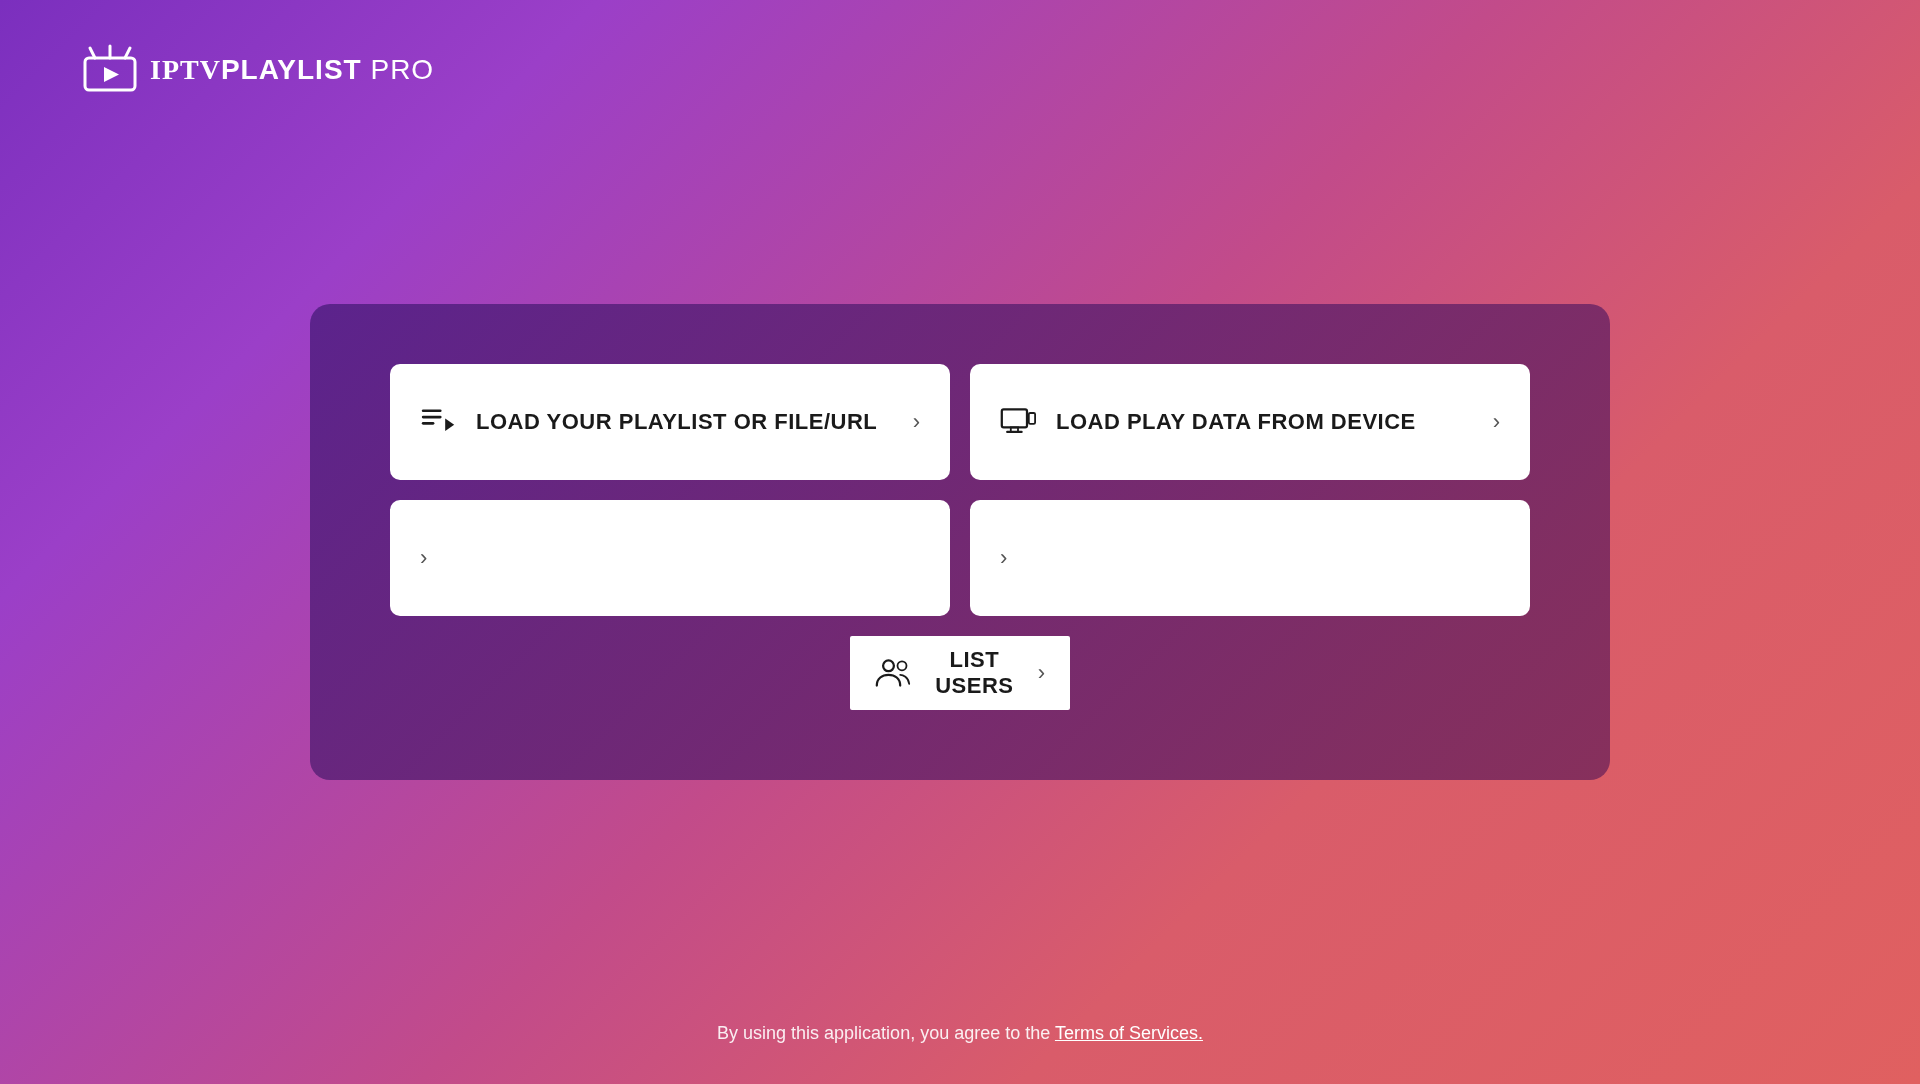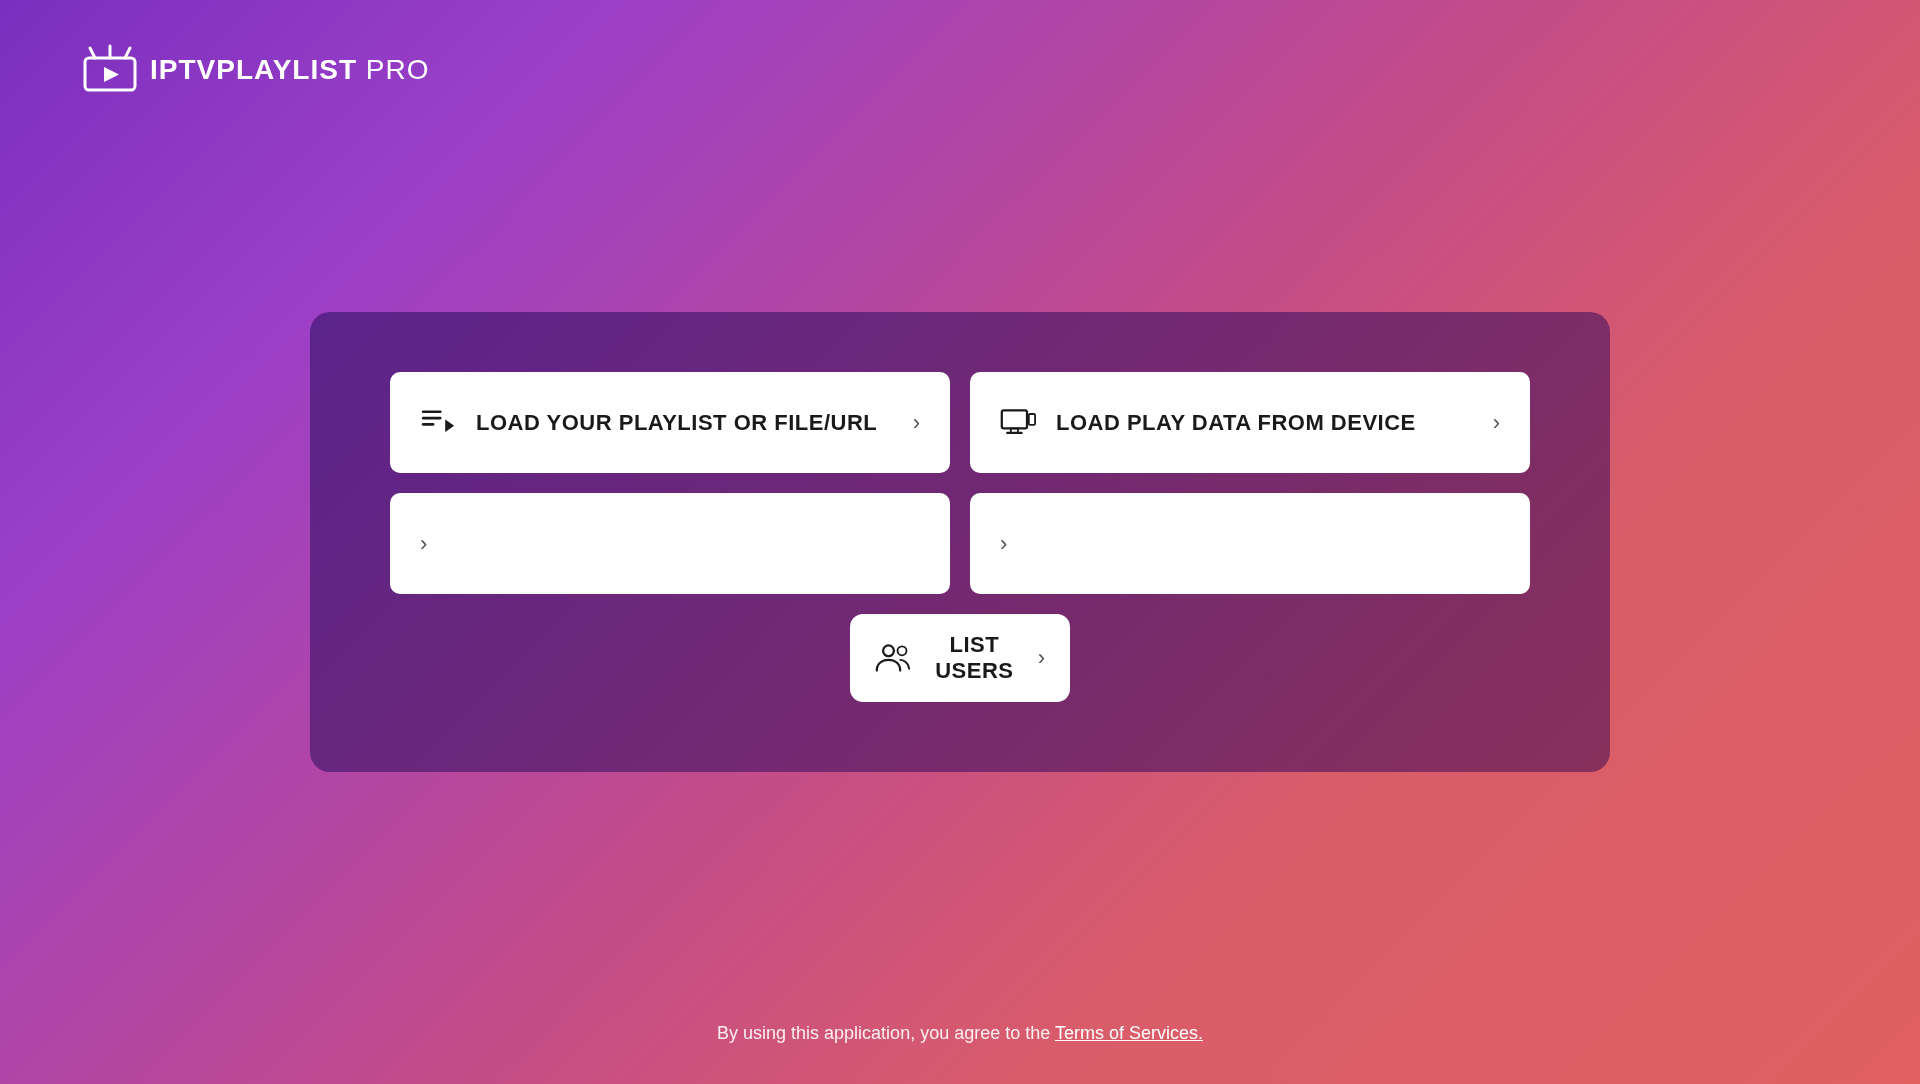--- a/index.html
+++ b/index.html
@@ -45,21 +45,21 @@
       display: flex;
       gap: 20px;
     }
 
     .menu-button {
       background: white;
       border: none;
       border-radius: 10px;
       flex: 1;
       padding: 10px 30px;
-      height: 101px;
+      height: 116px;
       display: flex;
       align-items: center;
       justify-content: space-between;
       cursor: pointer;
       gap: 24px;
     }
 
     .menu-button-left {
       display: flex;
       align-items: center;
@@ -80,23 +80,23 @@
     }
 
     .center-button-row {
       display: flex;
       justify-content: center;
     }
 
     .menu-button-center {
       background: white;
       border: none;
-      border-radius: 13px;
+      border-radius: 2px;
       width: 220px;
-      height: 88px;
+      height: 74px;
       display: flex;
       align-items: center;
       justify-content: center;
       cursor: pointer;
       gap: 15px;
       padding: 12px 25px;
     }
 
     .menu-button-center .menu-button-label {
       font-size: 22px;
@@ -127,21 +127,21 @@
 
 <div class="logo-area">
   <svg class="logo-icon" viewBox="0 0 60 60" fill="none">
     <rect x="5" y="18" width="50" height="32" rx="4" stroke="white" stroke-width="3" fill="none"></rect>
     <line x1="15" y1="18" x2="10" y2="8" stroke="white" stroke-width="3" stroke-linecap="round"></line>
     <line x1="30" y1="18" x2="30" y2="6" stroke="white" stroke-width="3" stroke-linecap="round"></line>
     <line x1="45" y1="18" x2="50" y2="8" stroke="white" stroke-width="3" stroke-linecap="round"></line>
     <polygon points="24,27 24,42 39,34.5" fill="white"></polygon>
   </svg>
   <div style="color:white; font-size:28px; font-weight:400; letter-spacing:1px;">
-    <span style="font-weight:700;">IPTV</span><span style="font-weight:700;">PLAYLIST</span><span> PRO</span>
+    <span style="font-weight:700;font-family:Liberation Serif, serif;">IPTV</span><span style="font-weight:700;">PLAYLIST</span><span> PRO</span>
   </div>
 </div>
 
 <div class="main-card">
 
   <div class="button-row">
 
     <button class="menu-button">
       <div class="menu-button-left">
         <svg class="icon-svg" viewBox="0 0 40 40" fill="none">

